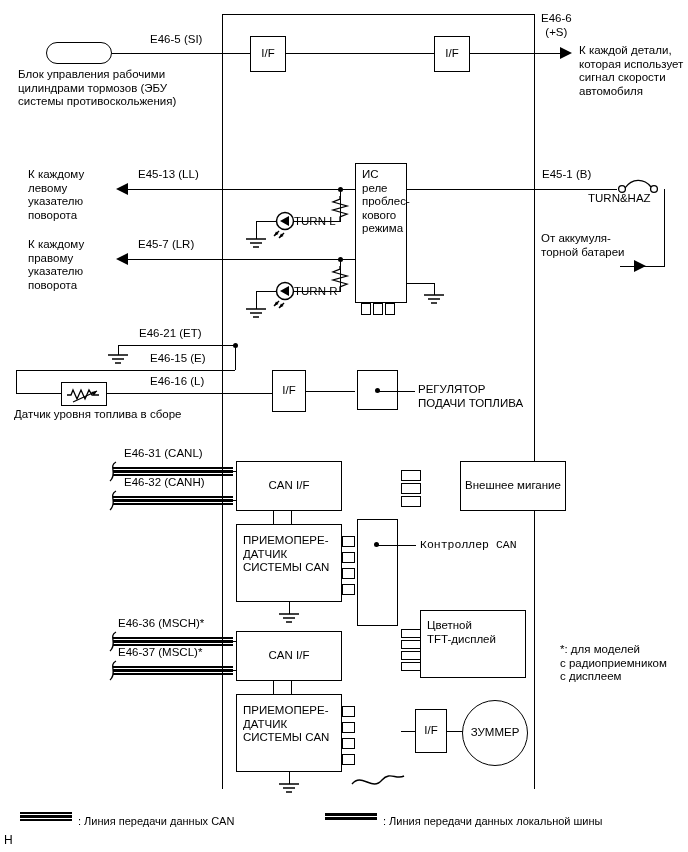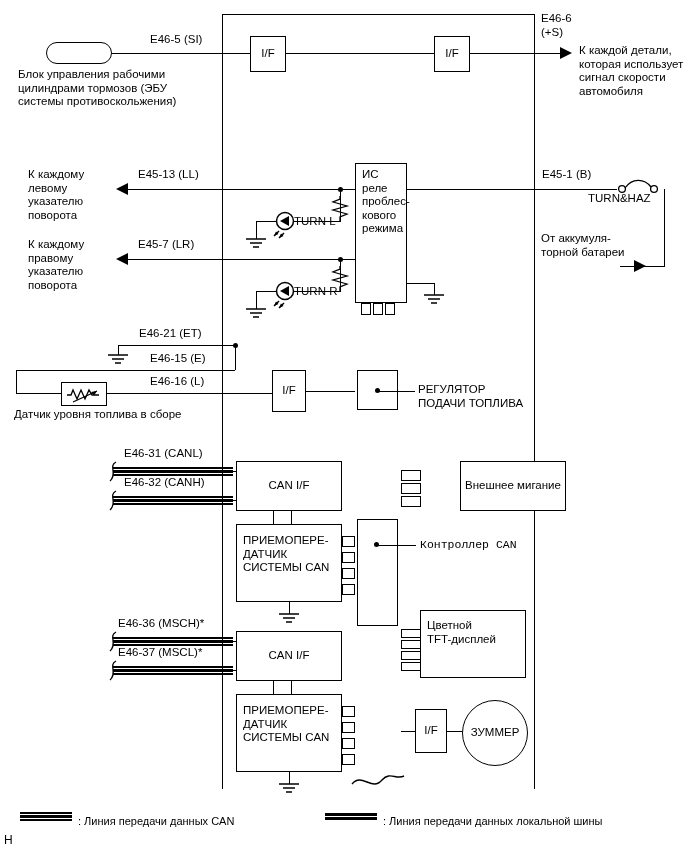--- a/index.html
+++ b/index.html
@@ -49,21 +49,21 @@
   <div class="hline" style="left:286px;top:53px;width:148px;"></div>
   <div class="box" style="left:434px;top:36px;width:36px;height:36px;">
       <span class="t">I/F</span>
     </div>
   <div class="hline" style="left:470px;top:53px;width:97px;"></div>
   <svg style="left:560px;top:47px;width:14px;height:13px;">
     <polygon points="0,0 12,6 0,12" fill="#000"></polygon>
   </svg>
 
   <div class="lbl" style="left:150px;top:33px;">E46-5 (SI)</div>
-  <div class="lbl" style="left:541px;top:12px;">E46-6
+  <div class="lbl" style="left:541px;top:12px;text-align:center;">E46-6
 (+S)</div>
   <div class="lbl" style="left:18px;top:68px;">Блок управления рабочими
 цилиндрами тормозов (ЭБУ
 системы противоскольжения)</div>
   <div class="lbl" style="left:579px;top:44px;">К каждой детали,
 которая использует
 сигнал скорости
 автомобиля</div>
 
   <div class="box lt" style="left:355px;top:163px;width:52px;height:140px;">
@@ -312,20 +312,23 @@
 
   <div class="box" style="left:415px;top:709px;width:32px;height:44px;">
       <span class="t">I/F</span>
     </div>
   <div class="hline" style="left:401px;top:731px;width:15px;"></div>
   <div class="hline" style="left:447px;top:731px;width:19px;"></div>
   <div class="box" style="left:462px;top:700px;width:66px;height:66px;border-radius:50%;">
     <span class="t">ЗУММЕР</span>
   </div>
 
+  <div class="lbl" style="left:560px;top:643px;">*: для моделей
+с радиоприемником
+с дисплеем</div>
 
   <div class="bus3" style="left:20px;top:812px;width:52px;">
       <i></i>
       <i></i>
       <i></i>
     </div>
   <div class="legend-txt" style="left:78px;top:809px;">: Линия передачи данных CAN</div>
   <div class="bus2" style="left:325px;top:813px;width:52px;">
       <i></i>
       <i></i>

